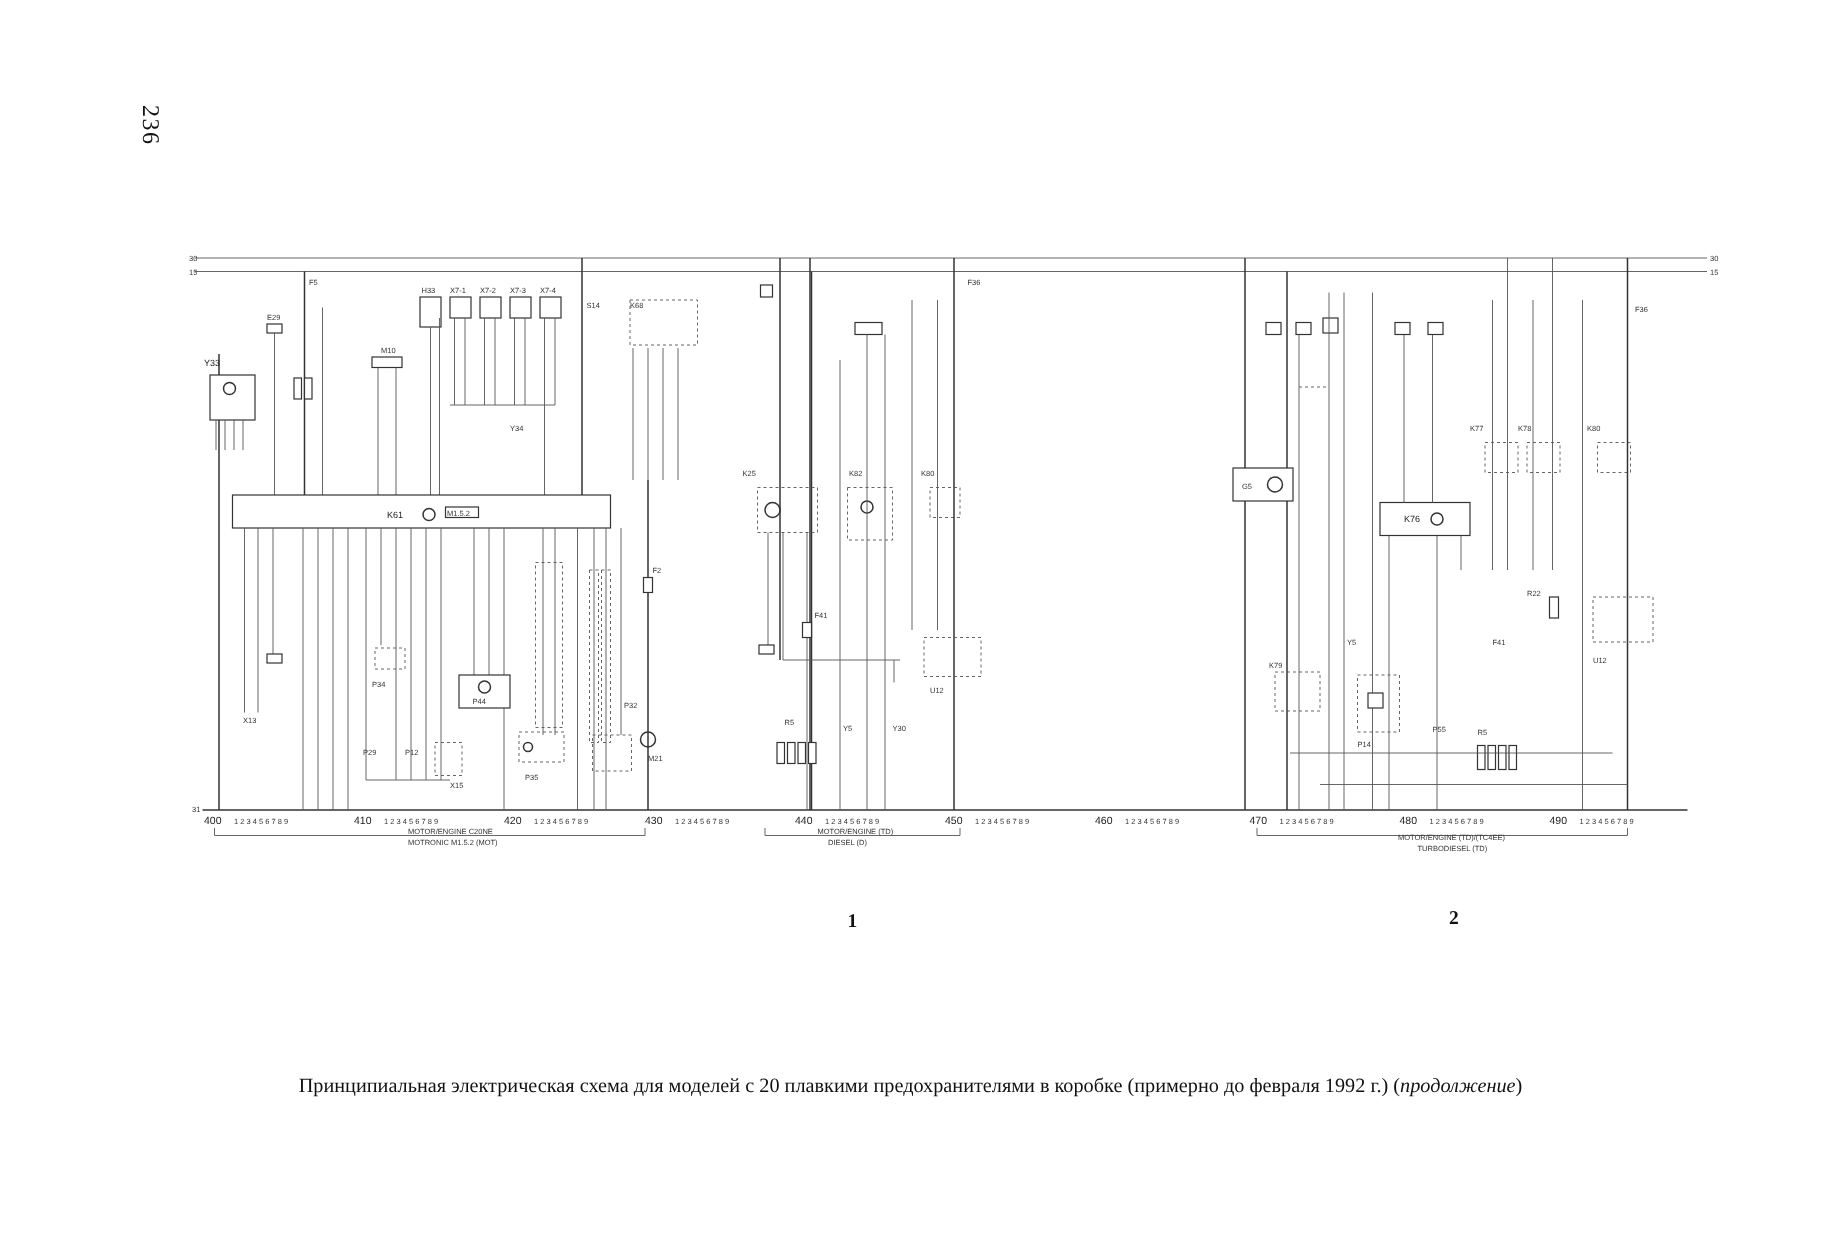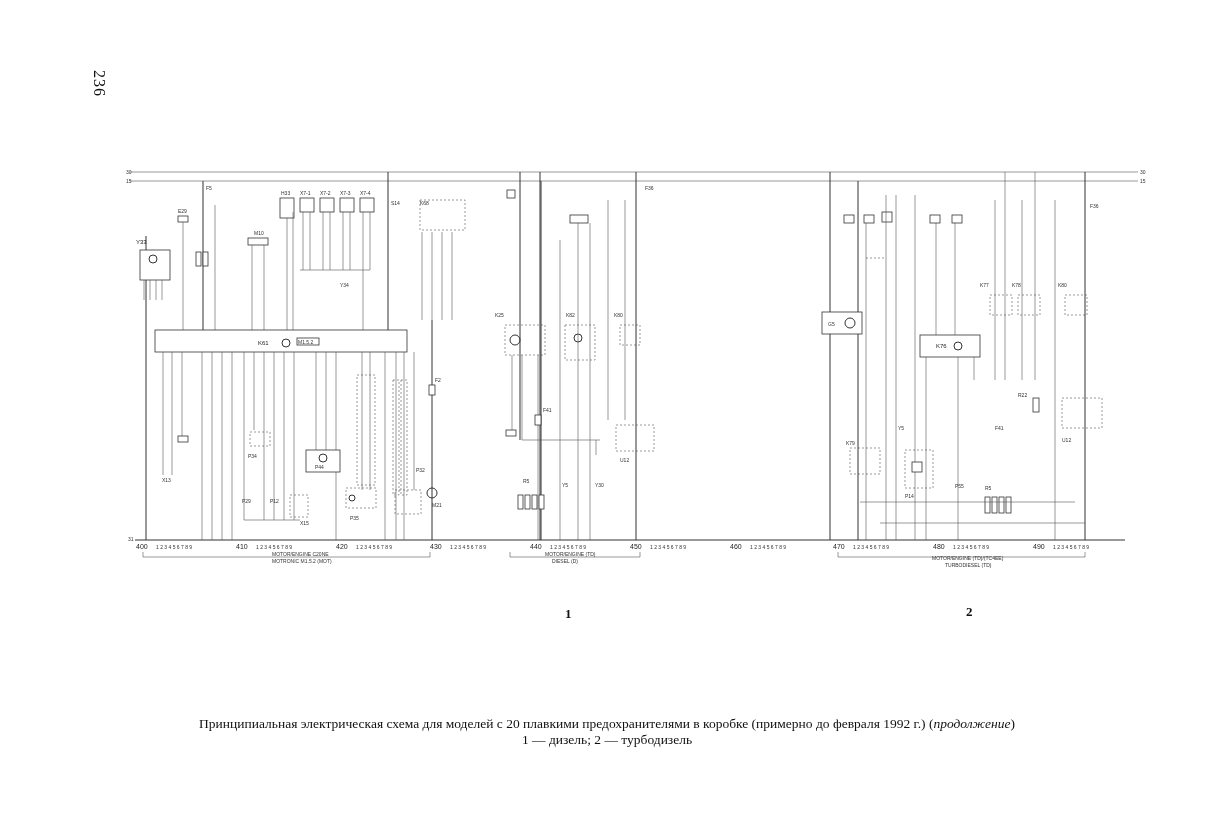--- a/index.html
+++ b/index.html
@@ -317,14 +317,13 @@
 </svg>
 
 <div class="sub-label" style="left:565px; top:606px;">1</div>
 <div class="sub-label" style="left:966px; top:604px;">2</div>
 
 <div class="caption">
   <div>
     <span>Принципиальная электрическая схема для моделей с 20 плавкими предохранителями в коробке (примерно до февраля 1992 г.)</span>
     (<i>продолжение</i>)
   </div>
-  <div>1 — дизель; 2 — турбодизель</div>
 </div>
 
 </body></html>

